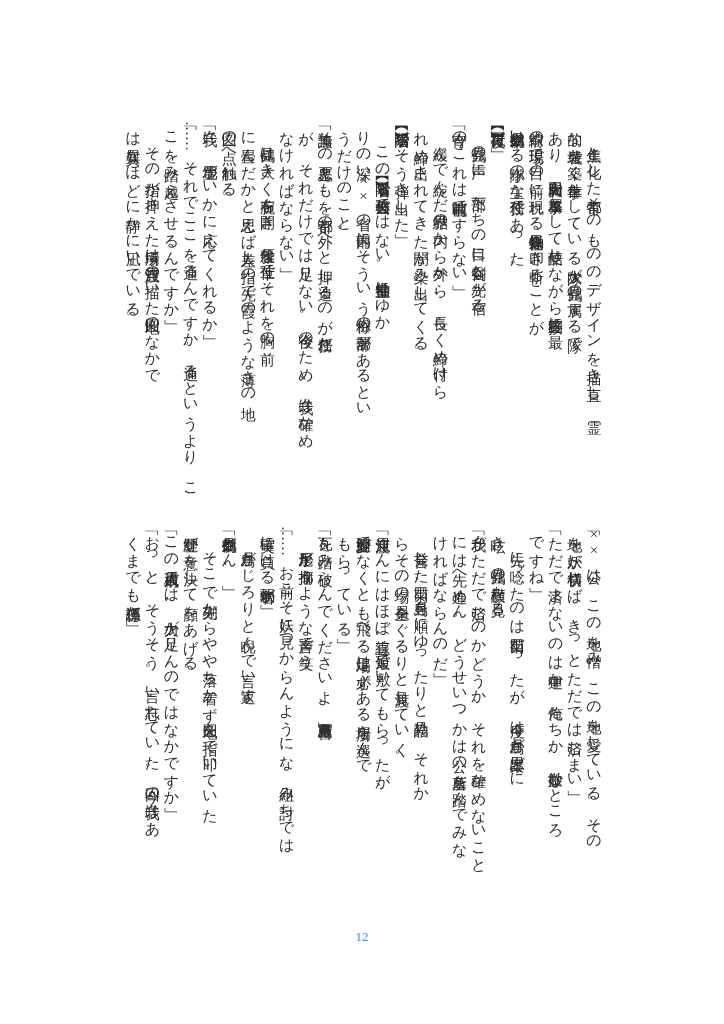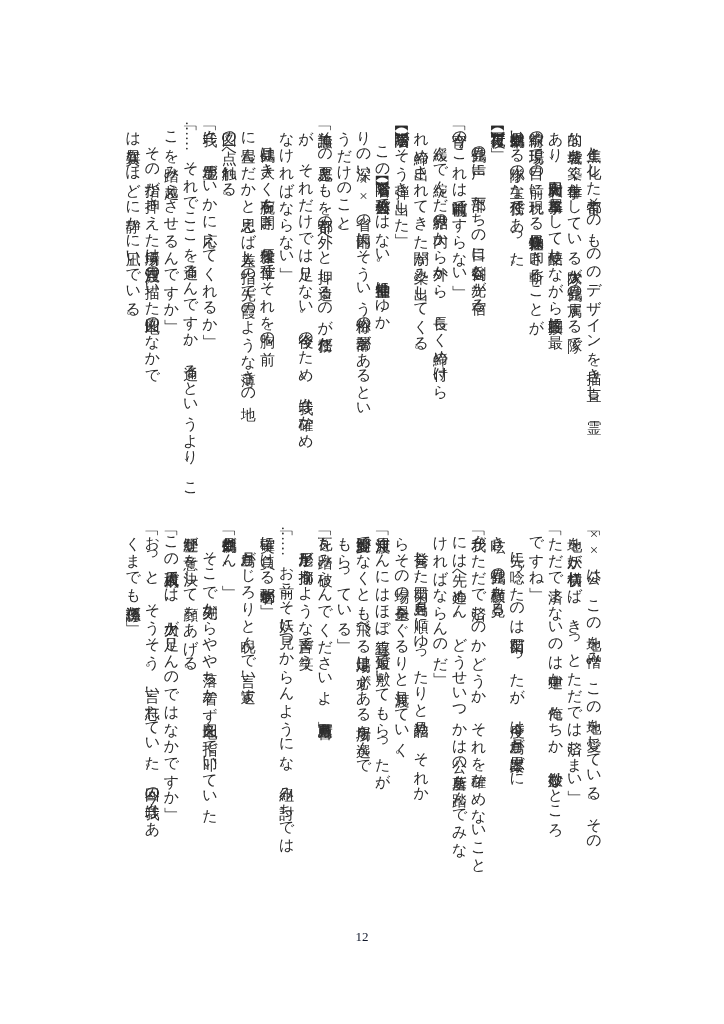--- a/index.html
+++ b/index.html
@@ -42,21 +42,21 @@
       letter-spacing: 0;
     }
     .page-number {
       position: absolute;
       left: 342px;
       top: 929px;
       width: 40px;
       text-align: center;
       font-size: 13px;
       line-height: 16px;
-      color: #0f172a;
+      color: #3b82f6;
     }
   </style>
 </head>
 <body>
 
 <div class="page">
 
   <div class="text-block block-upper">
     <div class="col">　焦土と化した帝都そのもののデザインを描き直し、霊</div>
     <div class="col">的な城砦を築く仕事をしている大隊が鶴見の属する隊で</div>

